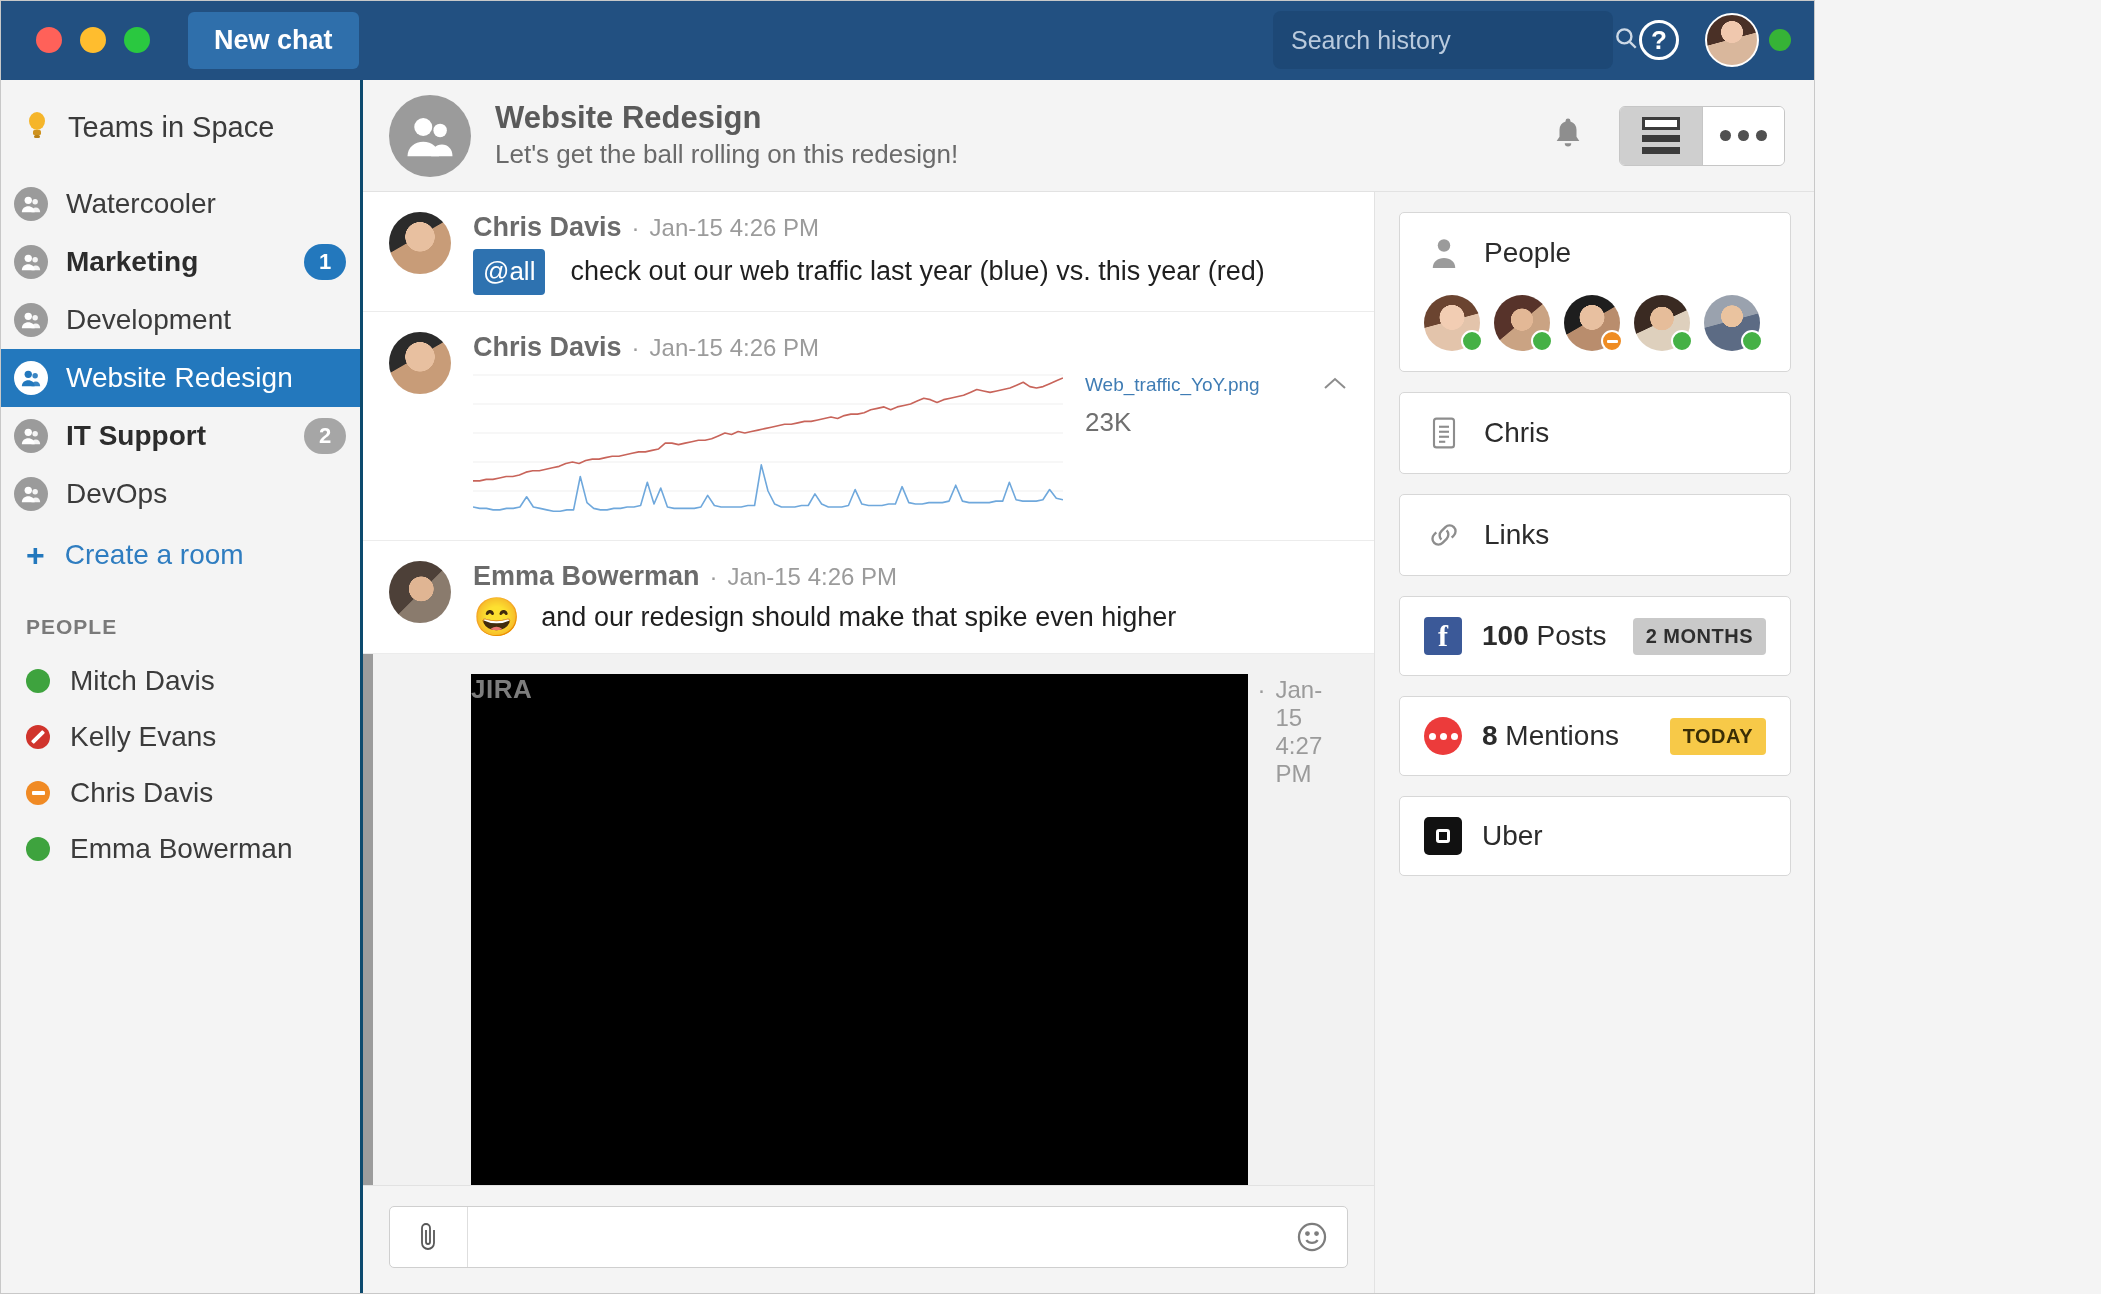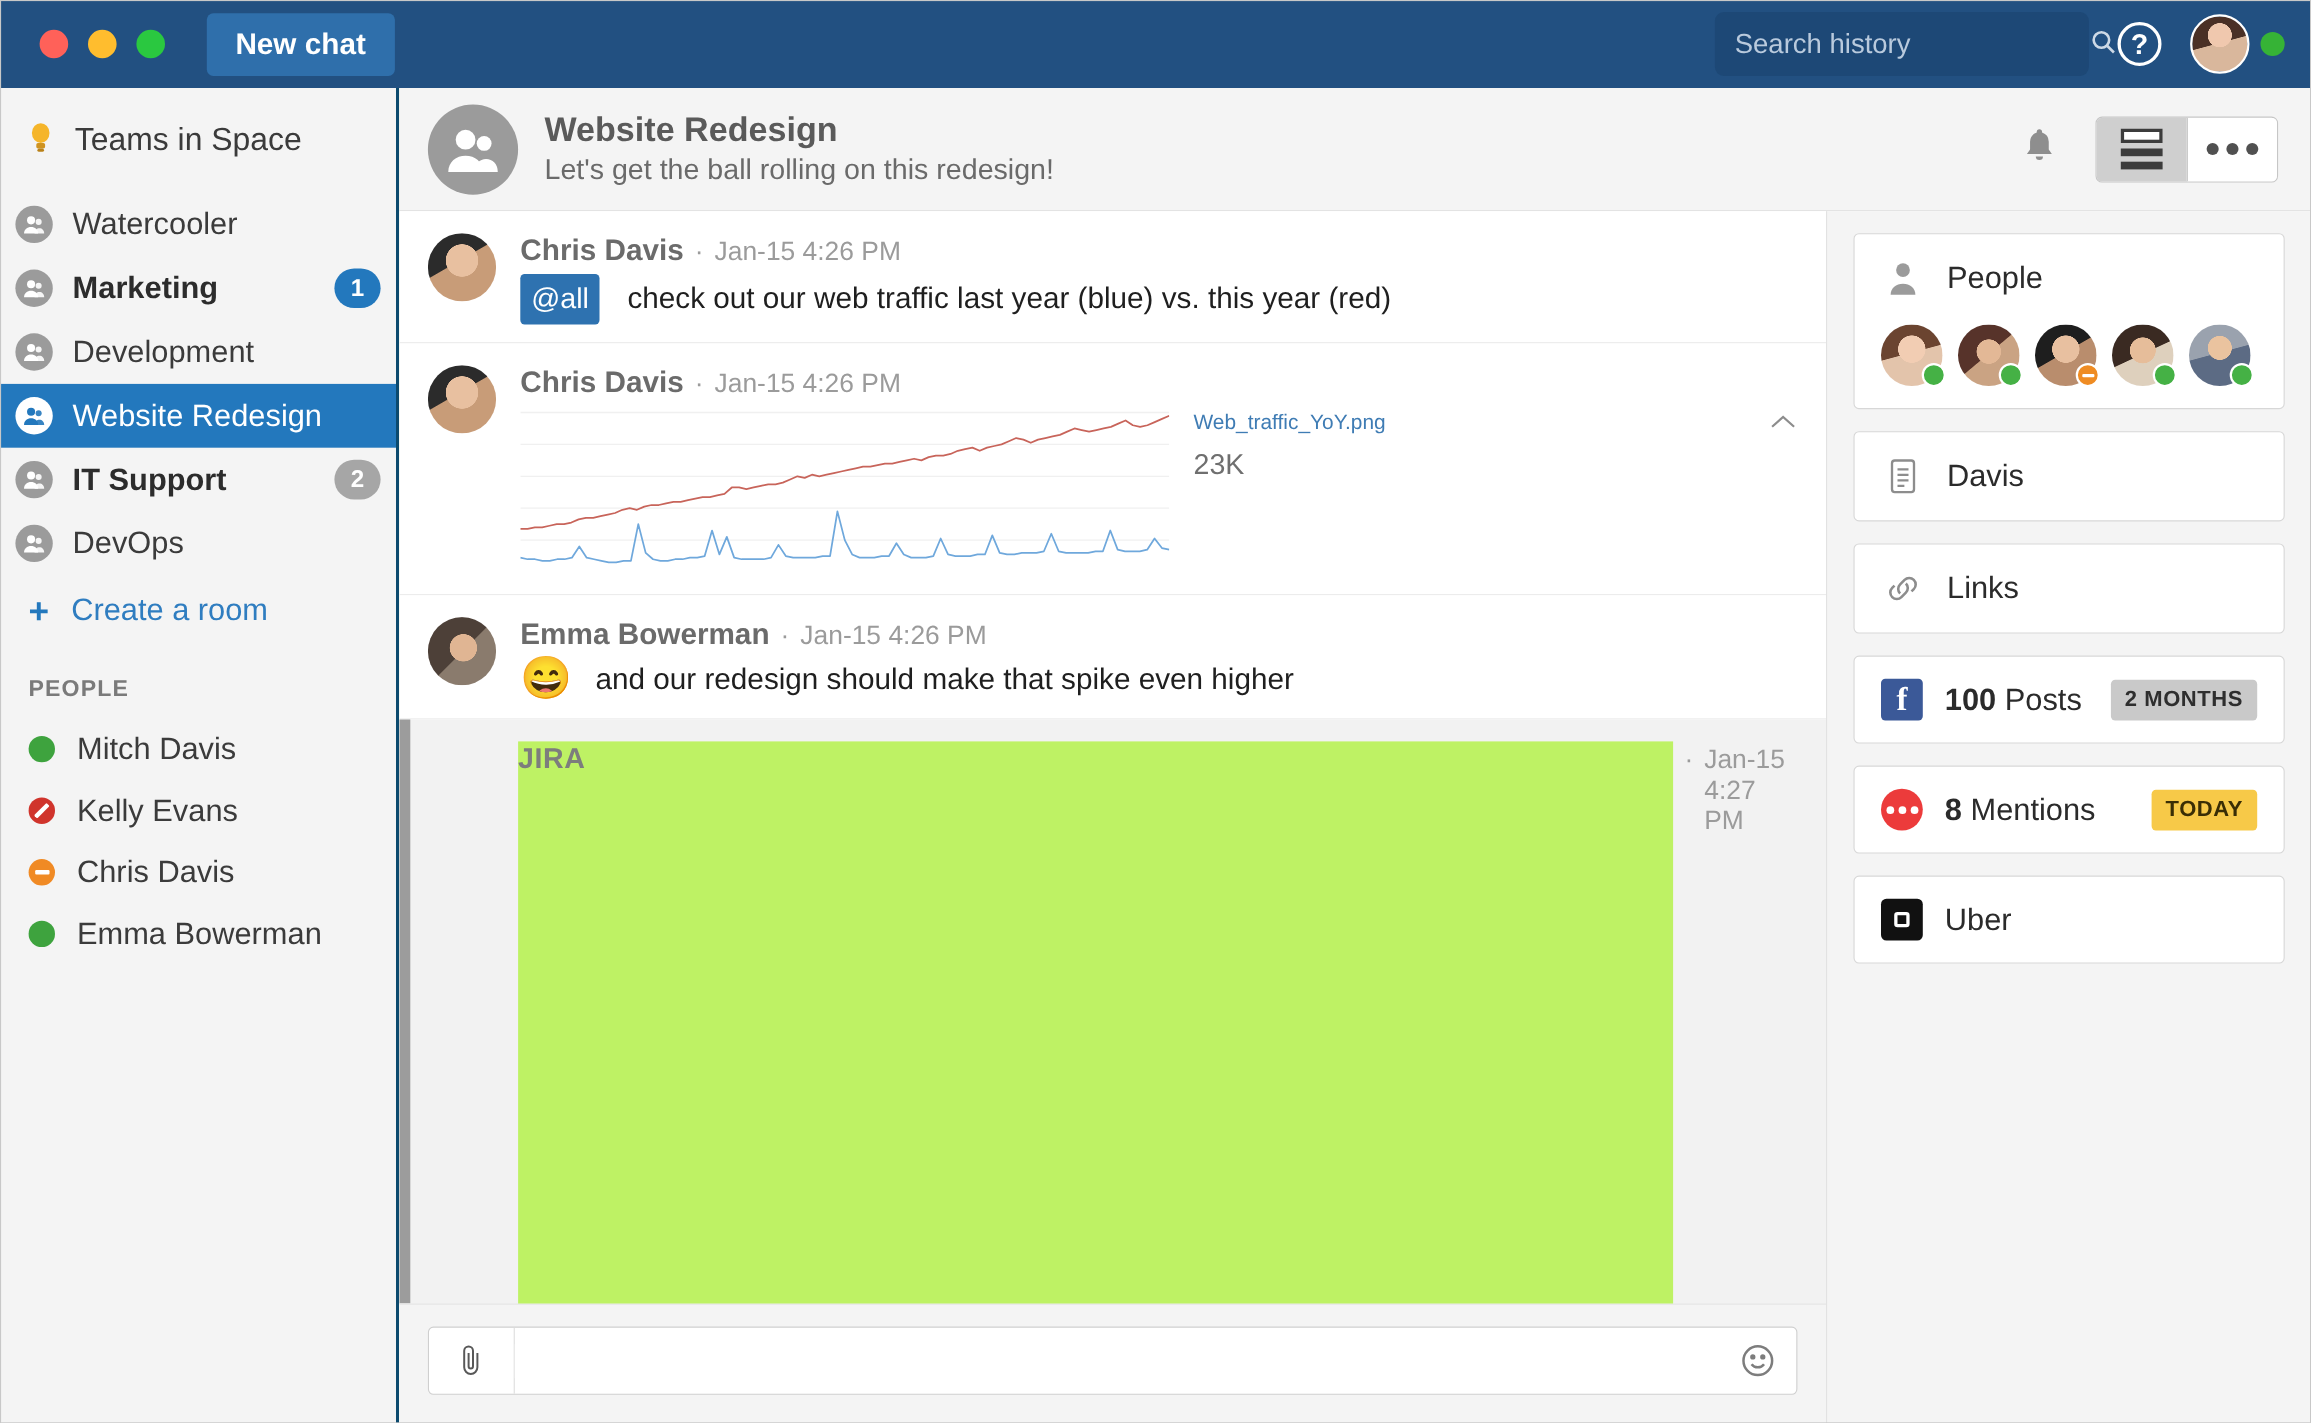--- a/index.html
+++ b/index.html
@@ -2,23 +2,23 @@
 <html><head>
 <meta charset="utf-8">
 <style>
   * { box-sizing: border-box; margin: 0; padding: 0; }
   html, body {
     width: 2101px; height: 1294px;
     font-family: "Liberation Sans", sans-serif;
     background: #f4f4f4; overflow: hidden;
   }
   .app {
-    width: 2101px; height: 1294px;
+    width: 1815px; height: 1294px;
     display: flex; flex-direction: column;
-    background: #bef264; position: relative; justify-content: space-between;
+    background: #000000; position: relative; justify-content: space-between;
   }
 
   
   .topbar {
     height: 80px; background: #225081; flex: 0 0 80px;
     display: flex; align-items: center; padding: 0 24px;
     position: relative;
   }
   .traffic { display: flex; gap: 18px; align-items: center; margin-left: 12px; }
   .tl { width: 26px; height: 26px; border-radius: 50%; }
@@ -545,21 +545,21 @@
             <div class="card-row">
               <span class="ico">
                 <svg width="30" height="36" viewBox="0 0 24 28" fill="none" stroke="#8d8d8d" stroke-width="1.7">
                   <rect x="4" y="2.5" width="16" height="23" rx="2"></rect>
                   <line x1="8" y1="9" x2="16" y2="9"></line>
                     <line x1="8" y1="13" x2="16" y2="13"></line>
                   <line x1="8" y1="17" x2="16" y2="17"></line>
                     <line x1="8" y1="21" x2="13" y2="21"></line>
                 </svg>
               </span>
-              <span class="card-title">Davis</span>
+              <span class="card-title">Chris</span>
             </div>
           </div>
 
           <div class="card">
             <div class="card-row">
               <span class="ico">
                 <svg width="34" height="32" viewBox="0 0 26 24" fill="none" stroke="#8d8d8d" stroke-width="1.8">
                   <path d="M11 15.5a4.5 4.5 0 0 1 0-6.4l3.1-3.1a4.5 4.5 0 1 1 6.4 6.4l-1.6 1.6"></path>
                   <path d="M15 8.5a4.5 4.5 0 0 1 0 6.4l-3.1 3.1a4.5 4.5 0 1 1-6.4-6.4l1.6-1.6"></path>
                 </svg>

